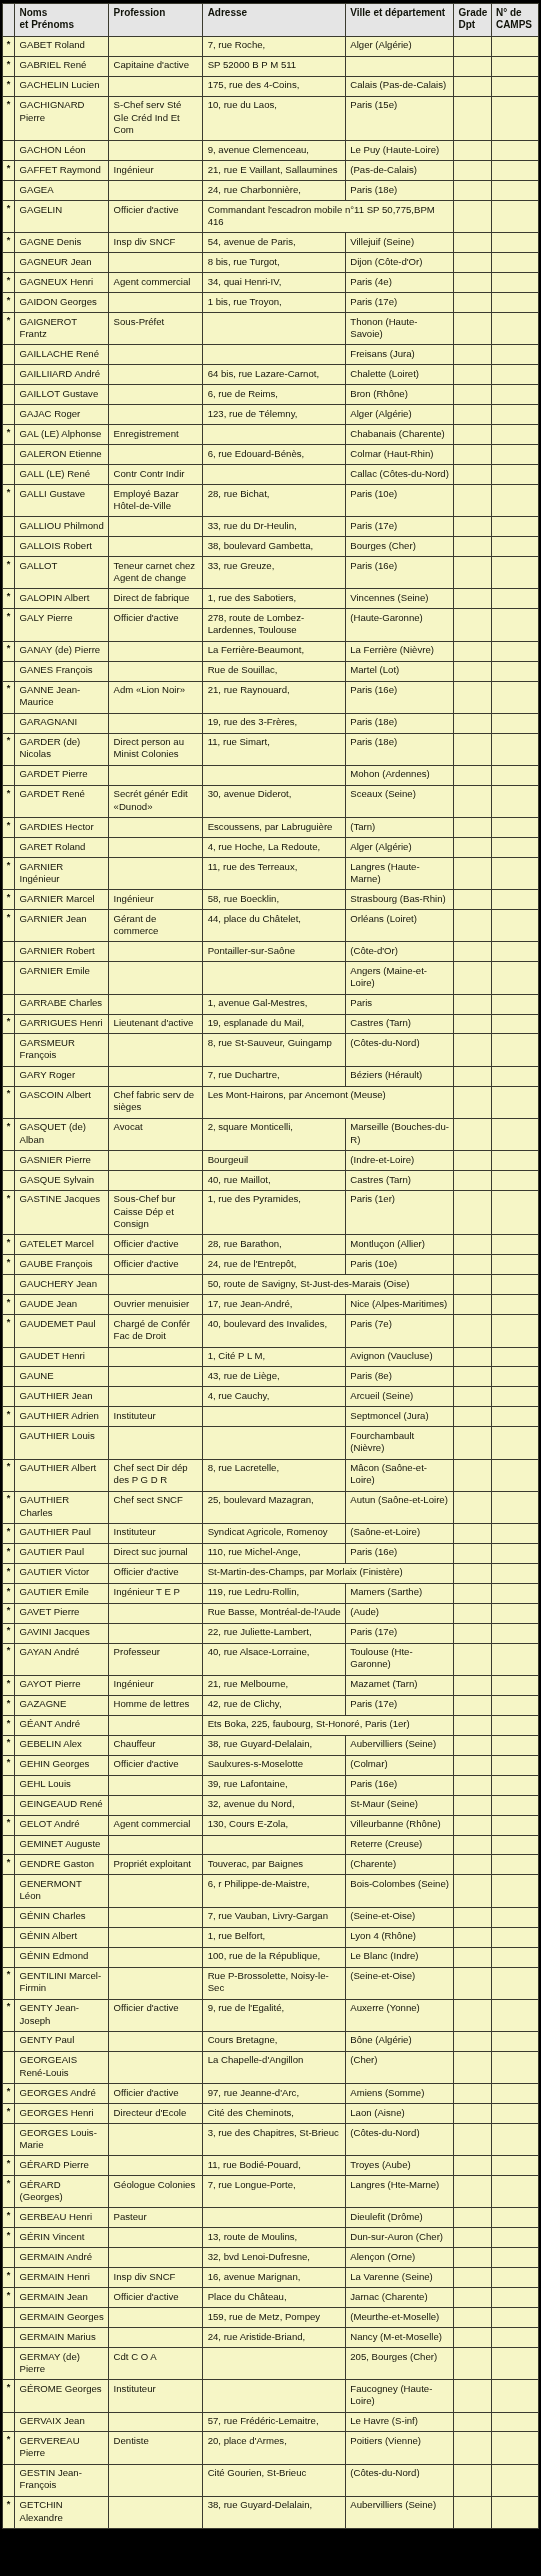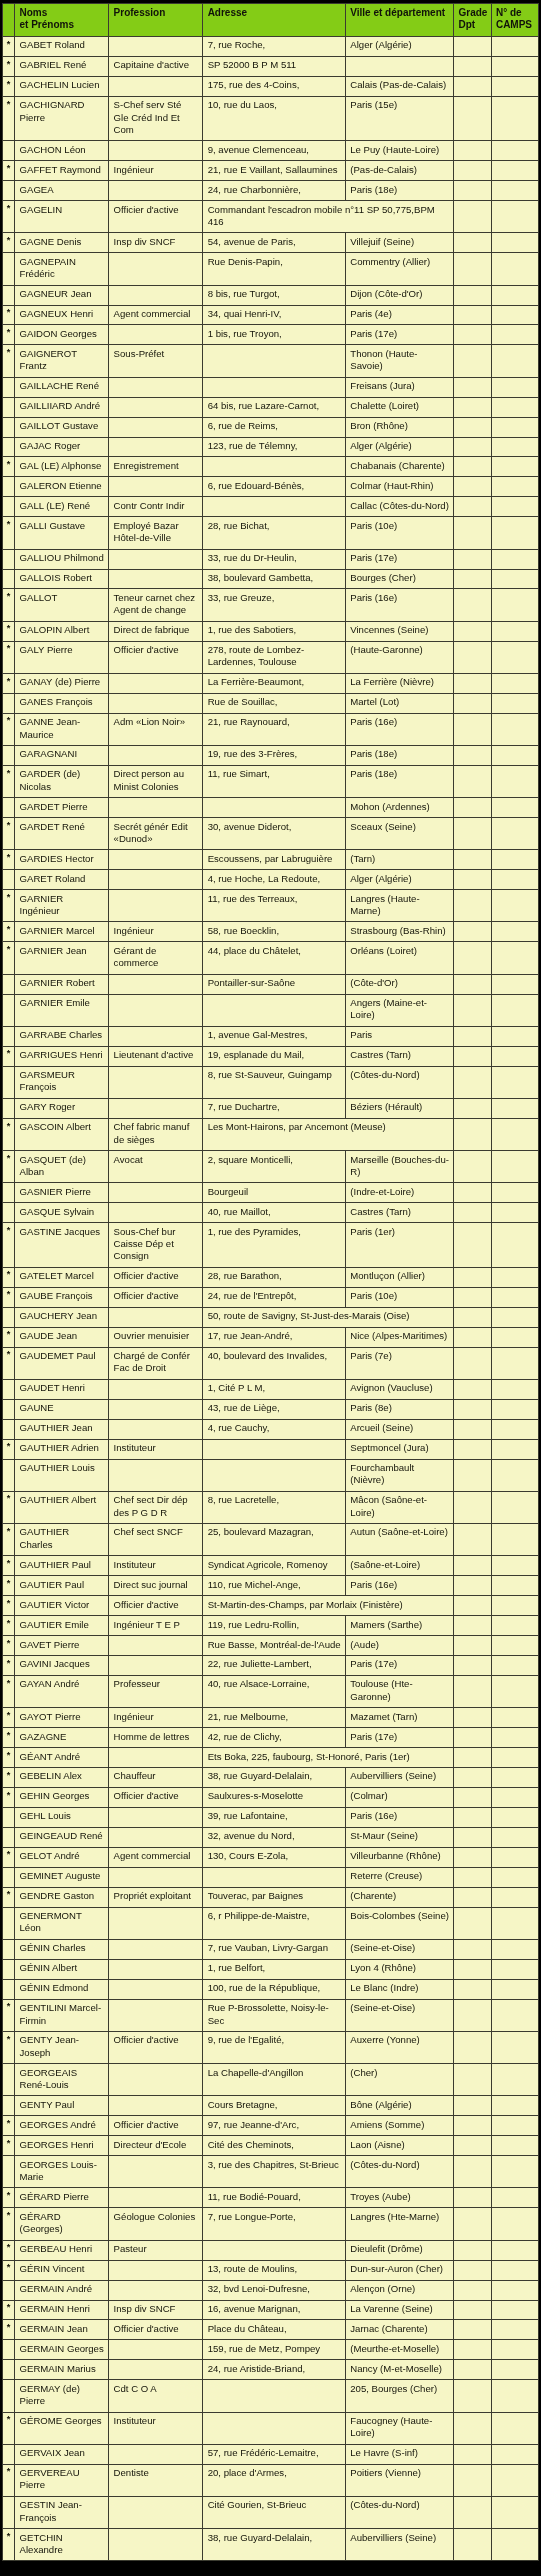--- a/index.html
+++ b/index.html
@@ -18,21 +18,21 @@
     width: 100%;
     background: #f6f6c6;
     table-layout: fixed;
   }
   th, td {
     border: 0.8px solid #3b3b30;
     vertical-align: top;
     overflow: hidden;
   }
   th {
-    background: #84cc16;
+    background: #e5e5e5;
     font-size: 10px;
     font-weight: bold;
     text-align: left;
     padding: 3.3px 4.2px 4.2px;
     white-space: pre-line;
     line-height: 1.25;
     color: #11130a;
   }
   td {
     font-size: 9.6px;
@@ -151,29 +151,20 @@
     <td class="star">*</td>
     <td>GAGNE Denis</td>
     <td>Insp div SNCF</td>
     <td>54, avenue de Paris,</td>
     <td>Villejuif (Seine)</td>
     <td></td>
     <td></td>
   </tr>
         <tr>
     <td class="star"></td>
-    <td>GAGNEPAIN Frédéric</td>
-    <td></td>
-    <td>Rue Denis-Papin,</td>
-    <td>Commentry (Allier)</td>
-    <td></td>
-    <td></td>
-  </tr>
-        <tr>
-    <td class="star"></td>
     <td>GAGNEUR Jean</td>
     <td></td>
     <td>8 bis, rue Turgot,</td>
     <td>Dijon (Côte-d'Or)</td>
     <td></td>
     <td></td>
   </tr>
         <tr>
     <td class="star">*</td>
     <td>GAGNEUX Henri</td>
@@ -476,21 +467,21 @@
     <td>GARY Roger</td>
     <td></td>
     <td>7, rue Duchartre,</td>
     <td>Béziers (Hérault)</td>
     <td></td>
     <td></td>
   </tr>
         <tr>
     <td class="star">*</td>
     <td>GASCOIN Albert</td>
-    <td>Chef fabric manuf de sièges</td>
+    <td>Chef fabric serv de sièges</td>
     <td colspan="2">Les Mont-Hairons, par Ancemont (Meuse)</td>
 
     <td></td>
     <td></td>
   </tr>
         <tr>
     <td class="star">*</td>
     <td>GASQUET (de) Alban</td>
     <td>Avocat</td>
     <td>2, square Monticelli,</td>
@@ -835,33 +826,33 @@
     <td class="star">*</td>
     <td>GENTY Jean-Joseph</td>
     <td>Officier d'active</td>
     <td>9, rue de l'Egalité,</td>
     <td>Auxerre (Yonne)</td>
     <td></td>
     <td></td>
   </tr>
         <tr>
     <td class="star"></td>
+    <td>GENTY Paul</td>
+    <td></td>
+    <td>Cours Bretagne,</td>
+    <td>Bône (Algérie)</td>
+    <td></td>
+    <td></td>
+  </tr>
+        <tr>
+    <td class="star"></td>
     <td>GEORGEAIS René-Louis</td>
     <td></td>
     <td>La Chapelle-d'Angillon</td>
     <td>(Cher)</td>
-    <td></td>
-    <td></td>
-  </tr>
-        <tr>
-    <td class="star"></td>
-    <td>GENTY Paul</td>
-    <td></td>
-    <td>Cours Bretagne,</td>
-    <td>Bône (Algérie)</td>
     <td></td>
     <td></td>
   </tr>
         <tr>
     <td class="star">*</td>
     <td>GEORGES André</td>
     <td>Officier d'active</td>
     <td>97, rue Jeanne-d'Arc,</td>
     <td>Amiens (Somme)</td>
     <td></td>

